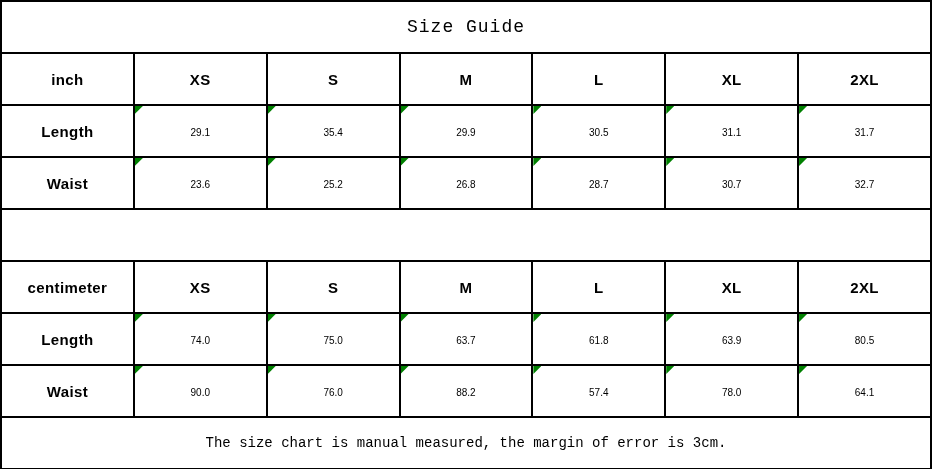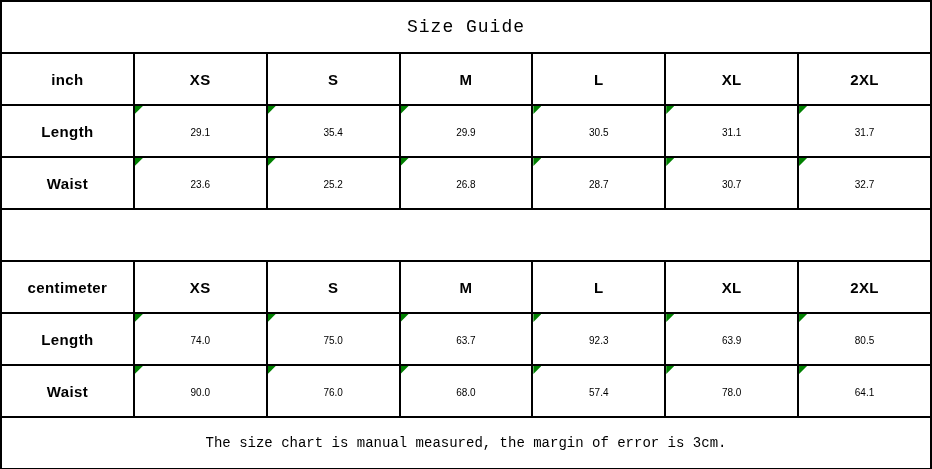--- a/index.html
+++ b/index.html
@@ -125,30 +125,30 @@
         <td class="hdr">L</td>
         <td class="hdr">XL</td>
         <td class="hdr">2XL</td>
       </tr>
 
       <tr>
         <td class="hdr">Length</td>
         <td><i class="flag"></i><span class="num">74.0</span></td>
         <td><i class="flag"></i><span class="num">75.0</span></td>
         <td><i class="flag"></i><span class="num">63.7</span></td>
-        <td><i class="flag"></i><span class="num">92.3</span></td>
+        <td><i class="flag"></i><span class="num">61.8</span></td>
         <td><i class="flag"></i><span class="num">63.9</span></td>
         <td><i class="flag"></i><span class="num">80.5</span></td>
       </tr>
 
       <tr>
         <td class="hdr">Waist</td>
         <td><i class="flag"></i><span class="num">90.0</span></td>
         <td><i class="flag"></i><span class="num">76.0</span></td>
-        <td><i class="flag"></i><span class="num">68.0</span></td>
+        <td><i class="flag"></i><span class="num">88.2</span></td>
         <td><i class="flag"></i><span class="num">57.4</span></td>
         <td><i class="flag"></i><span class="num">78.0</span></td>
         <td><i class="flag"></i><span class="num">64.1</span></td>
       </tr>
 
       <tr>
         <td colspan="7" class="note-cell">The size chart is manual measured, the margin of error is 3cm.</td>
       </tr>
     </tbody>
   </table>

